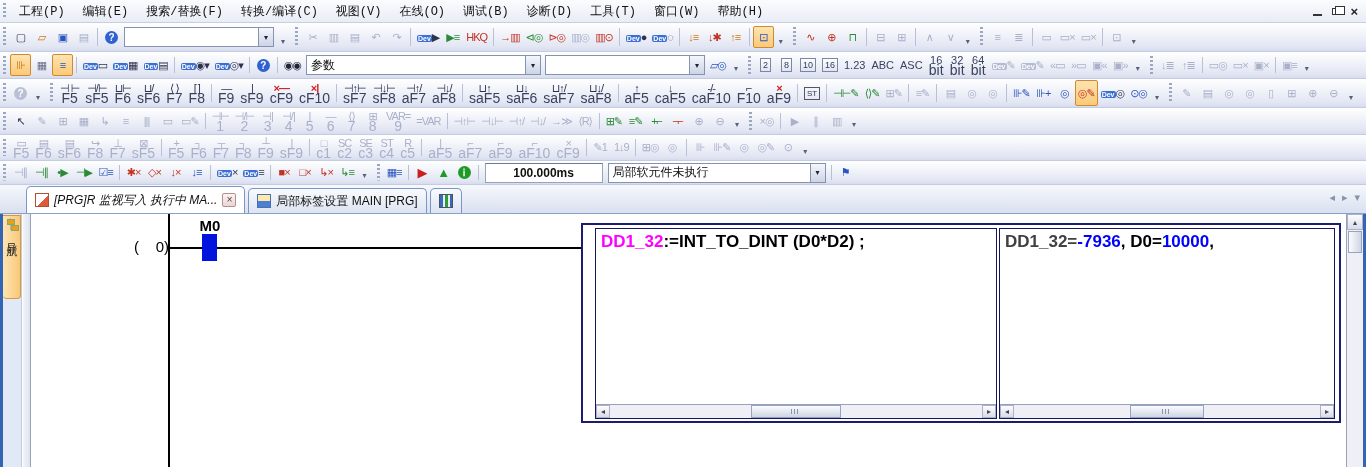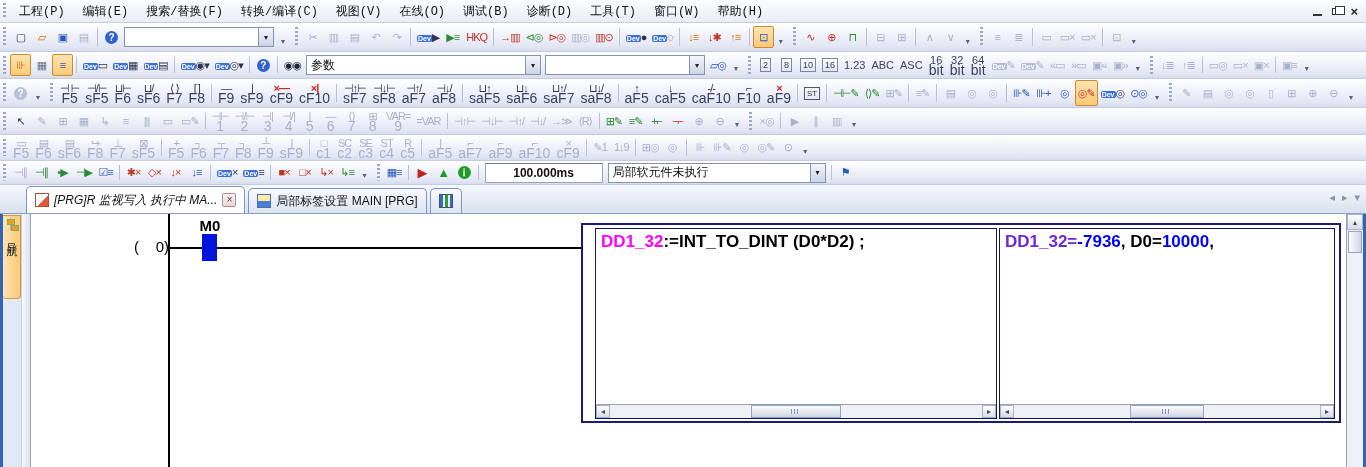--- a/index.html
+++ b/index.html
@@ -968,21 +968,21 @@
           <div class="sttext" id="st-code"><span style="color: rgb(255, 0, 255);">DD1_32</span><span style="color: rgb(0, 0, 0);">:=INT_TO_DINT (D0*D2) ;</span></div>
           <div class="hscroll">
             <span class="harrow">◂</span>
             <span class="htrack">
                 <span class="hthumb"></span>
               </span>
             <span class="harrow">▸</span>
           </div>
         </div>
         <div class="stpane right">
-          <div class="sttext" id="st-monitor"><span style="color: #6d28d9;">DD1_32=</span><span style="color: rgb(0, 0, 255);">-7936</span><span style="color: rgb(0, 0, 0);">, D0=</span><span style="color: rgb(0, 0, 255);">10000</span><span style="color: rgb(0, 0, 0);">,</span></div>
+          <div class="sttext" id="st-monitor"><span style="color: #404040;">DD1_32=</span><span style="color: rgb(0, 0, 255);">-7936</span><span style="color: rgb(0, 0, 0);">, D0=</span><span style="color: rgb(0, 0, 255);">10000</span><span style="color: rgb(0, 0, 0);">,</span></div>
           <div class="hscroll">
             <span class="harrow">◂</span>
             <span class="htrack">
                 <span class="hthumb"></span>
               </span>
             <span class="harrow">▸</span>
           </div>
         </div>
       </div>
     </div>

